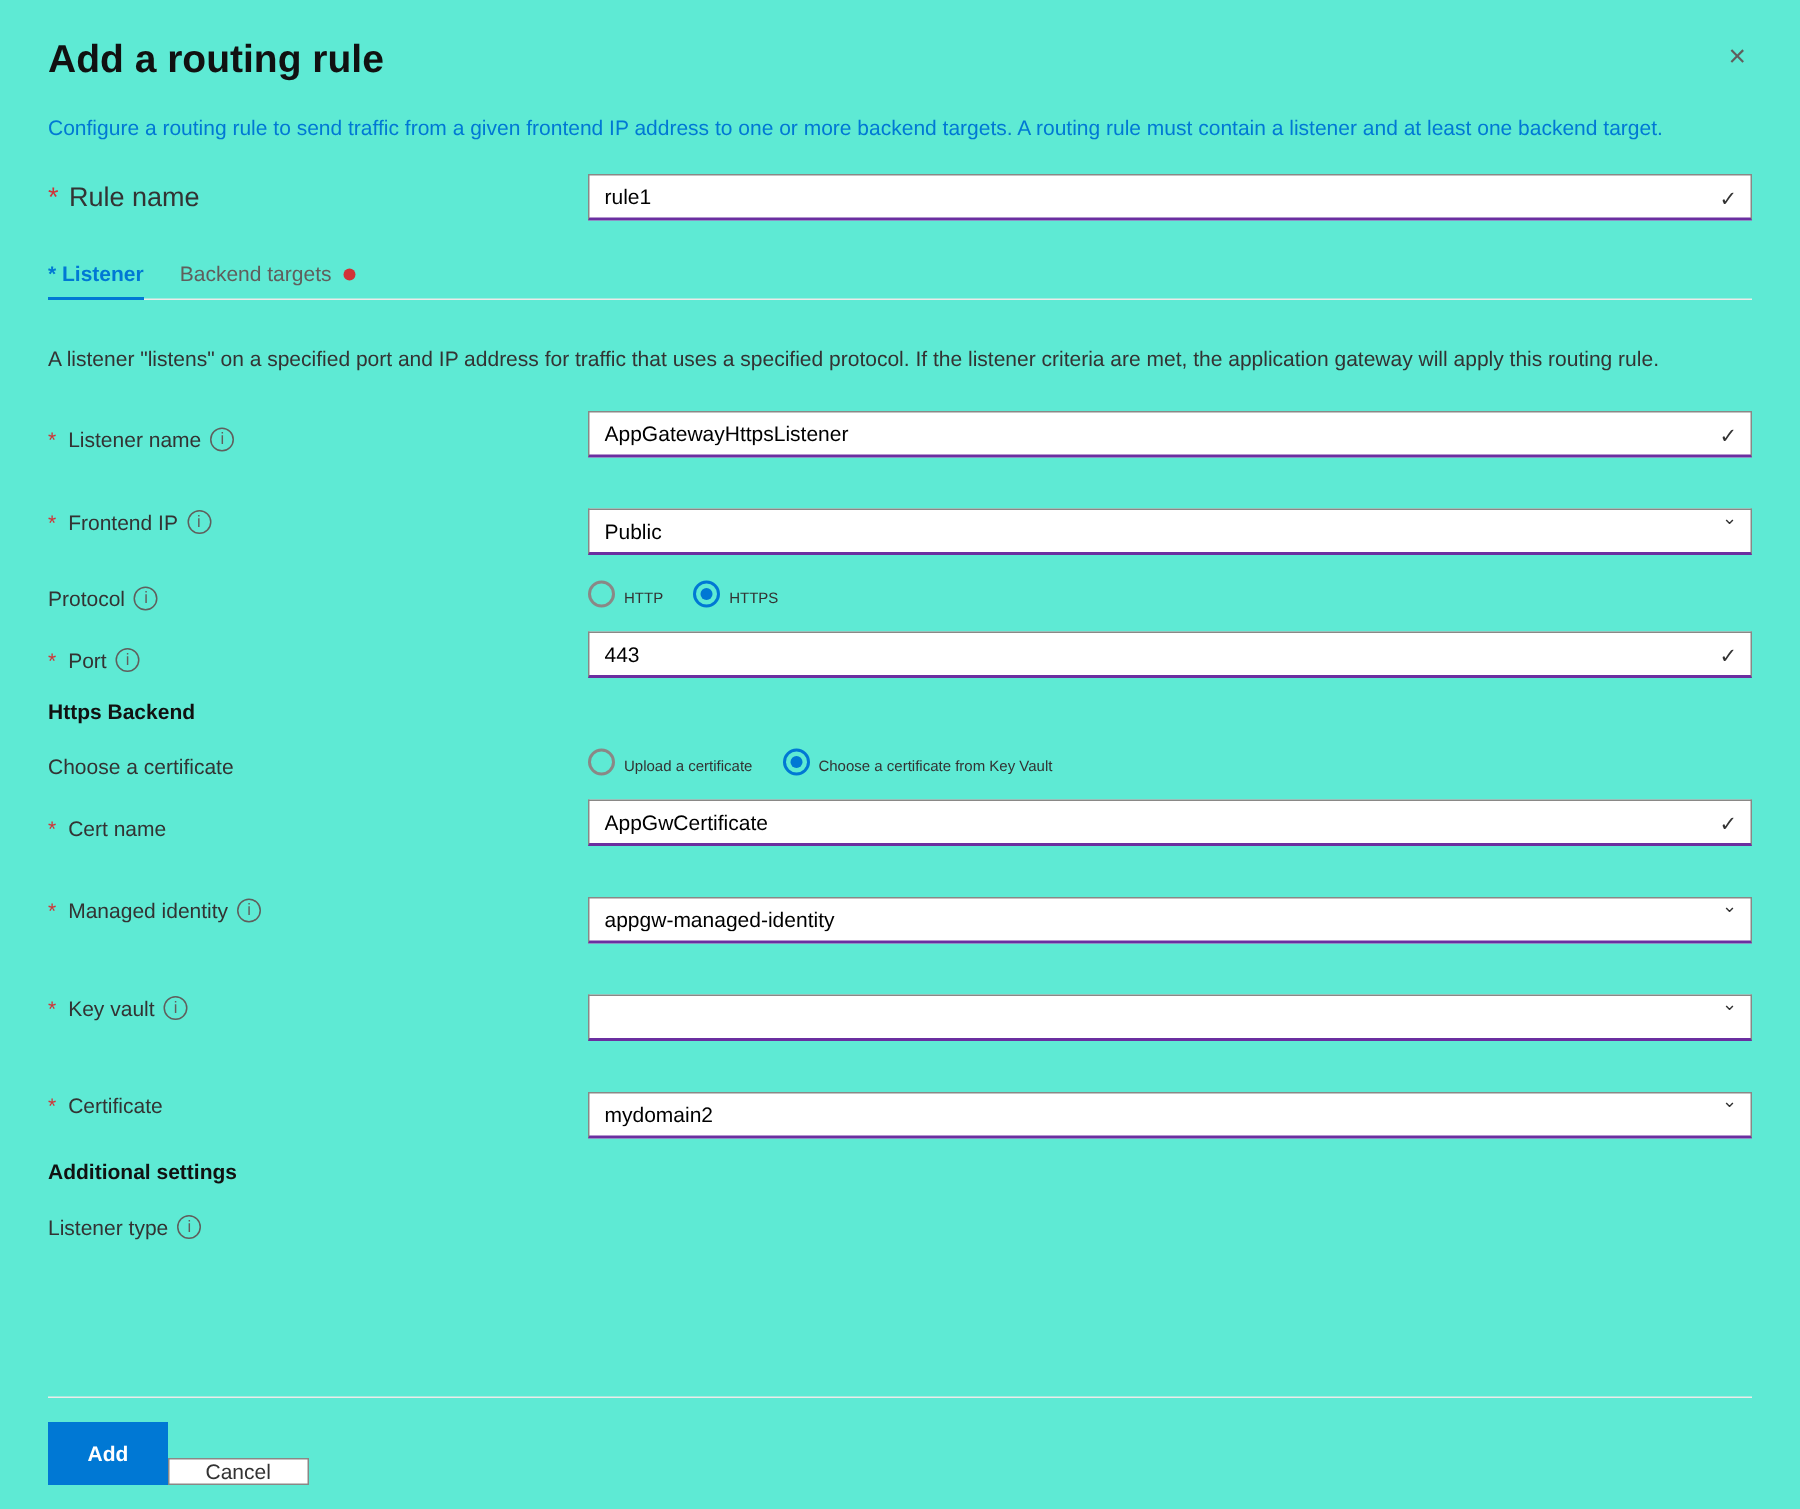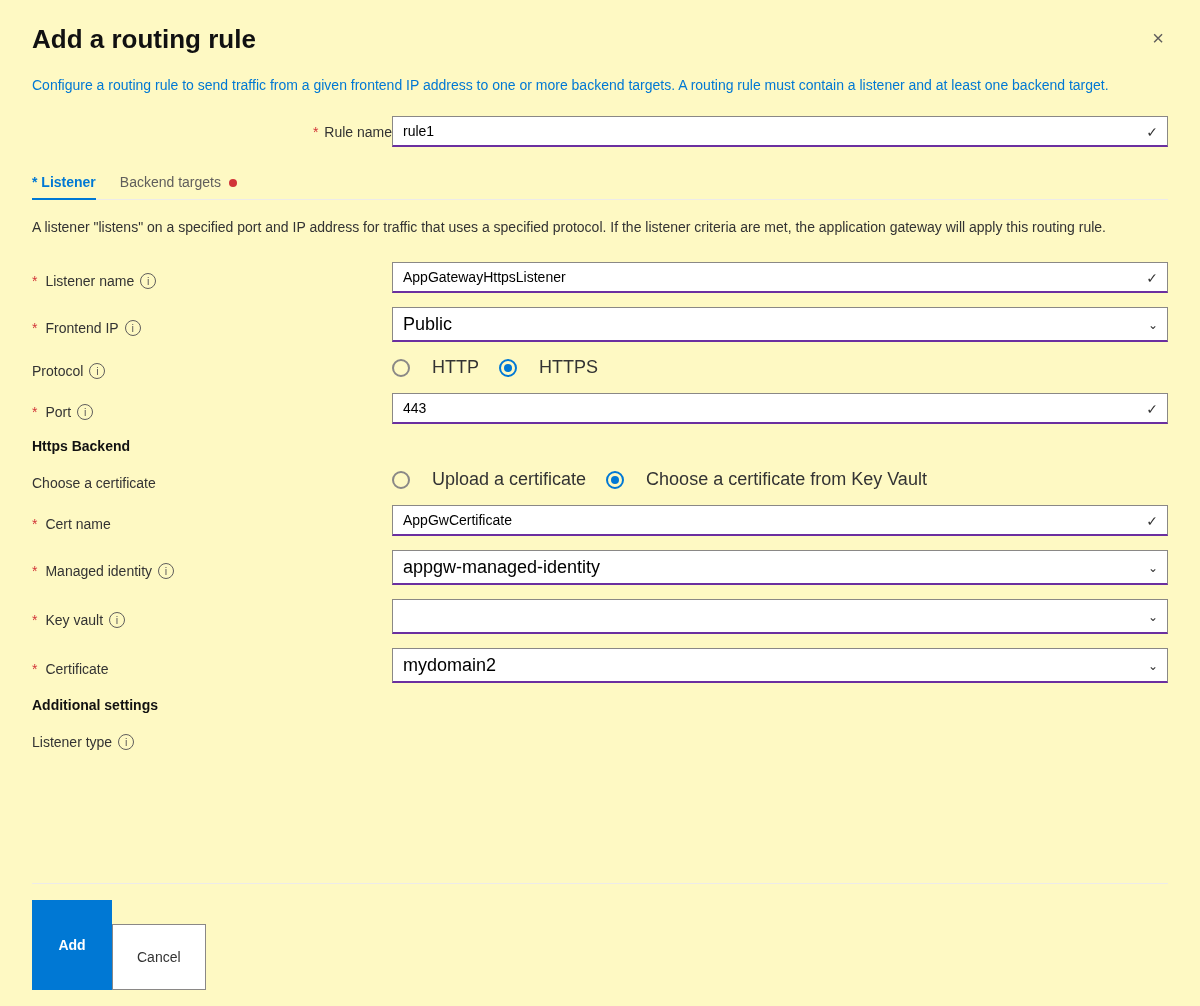--- a/index.html
+++ b/index.html
@@ -5,21 +5,21 @@
     * { box-sizing: border-box; margin: 0; padding: 0; }
     body {
       font-family: 'Segoe UI', Arial, sans-serif;
       font-size: 14px;
       background: #fff;
       color: #333;
     }
     .dialog {
       width: 1200px;
       min-height: 1006px;
-      background: #fef9c3;
+      background: #5eead4;
       position: relative;
       padding: 24px 32px 0 32px;
       display: flex;
       flex-direction: column;
     }
     .dialog-header {
       display: flex;
       justify-content: space-between;
       align-items: flex-start;
       margin-bottom: 20px;
@@ -45,24 +45,23 @@
       margin-bottom: 20px;
       max-width: 1100px;
     }
     .rule-name-row {
       display: flex;
       align-items: center;
       margin-bottom: 18px;
     }
     .field-label {
       width: 360px;
-      font-size: 14px;
+      font-size: 18px;
       color: #333;
       flex-shrink: 0;
-      text-align: right;
     }
     .required-star {
       color: #d13438;
       margin-right: 2px;
     }
     .field-input-wrapper {
       flex: 1;
       position: relative;
     }
     .field-input-wrapper input,
@@ -91,21 +90,21 @@
       right: 10px;
       top: 50%;
       transform: translateY(-50%);
       color: #333;
       font-size: 12px;
       pointer-events: none;
     }
     .tabs {
       display: flex;
       align-items: center;
-      margin-bottom: 16px;
+      margin-bottom: 28px;
       border-bottom: 1px solid #edebe9;
       padding-bottom: 0;
       position: relative;
       text-align: right;
     }
     .tab {
       padding: 8px 0;
       margin-right: 24px;
       cursor: pointer;
       font-size: 14px;
@@ -177,37 +176,38 @@
       padding: 6px 40px 6px 10px;
       font-size: 14px;
       outline: none;
       background: #fff;
     }
     .field-select-box {
       width: 100%;
       border: 1px solid #8a8886;
       border-bottom: 2px solid #6b2fa0;
       padding: 6px 34px 6px 10px;
-      font-size: 18px;
+      font-size: 14px;
       outline: none;
       background: #fff;
       appearance: none;
       cursor: pointer;
+      margin-top: 20px;
     }
     .radio-group {
       display: flex;
       align-items: center;
       gap: 20px;
     }
     .radio-item {
       display: flex;
-      align-items: center;
-      gap: 22px;
-      cursor: pointer;
-      font-size: 18px;
+      align-items: flex-end;
+      gap: 6px;
+      cursor: pointer;
+      font-size: 10px;
     }
     .radio-circle {
       width: 18px;
       height: 18px;
       border-radius: 50%;
       border: 2px solid #8a8886;
       display: flex;
       align-items: center;
       justify-content: center;
       flex-shrink: 0;
@@ -242,21 +242,21 @@
       padding: 8px 24px;
       font-size: 14px;
       font-weight: 600;
       cursor: pointer;
       min-width: 80px;
     }
     .btn-cancel {
       background: #fff;
       color: #333;
       border: 1px solid #8a8886;
-      padding: 24px 24px;
+      padding: 0 24px;
       font-size: 14px;
       cursor: pointer;
       min-width: 80px;
       margin-top: 24px;
     }
     .empty-input {
       background: #fff;
     }
   </style>
 </head>

